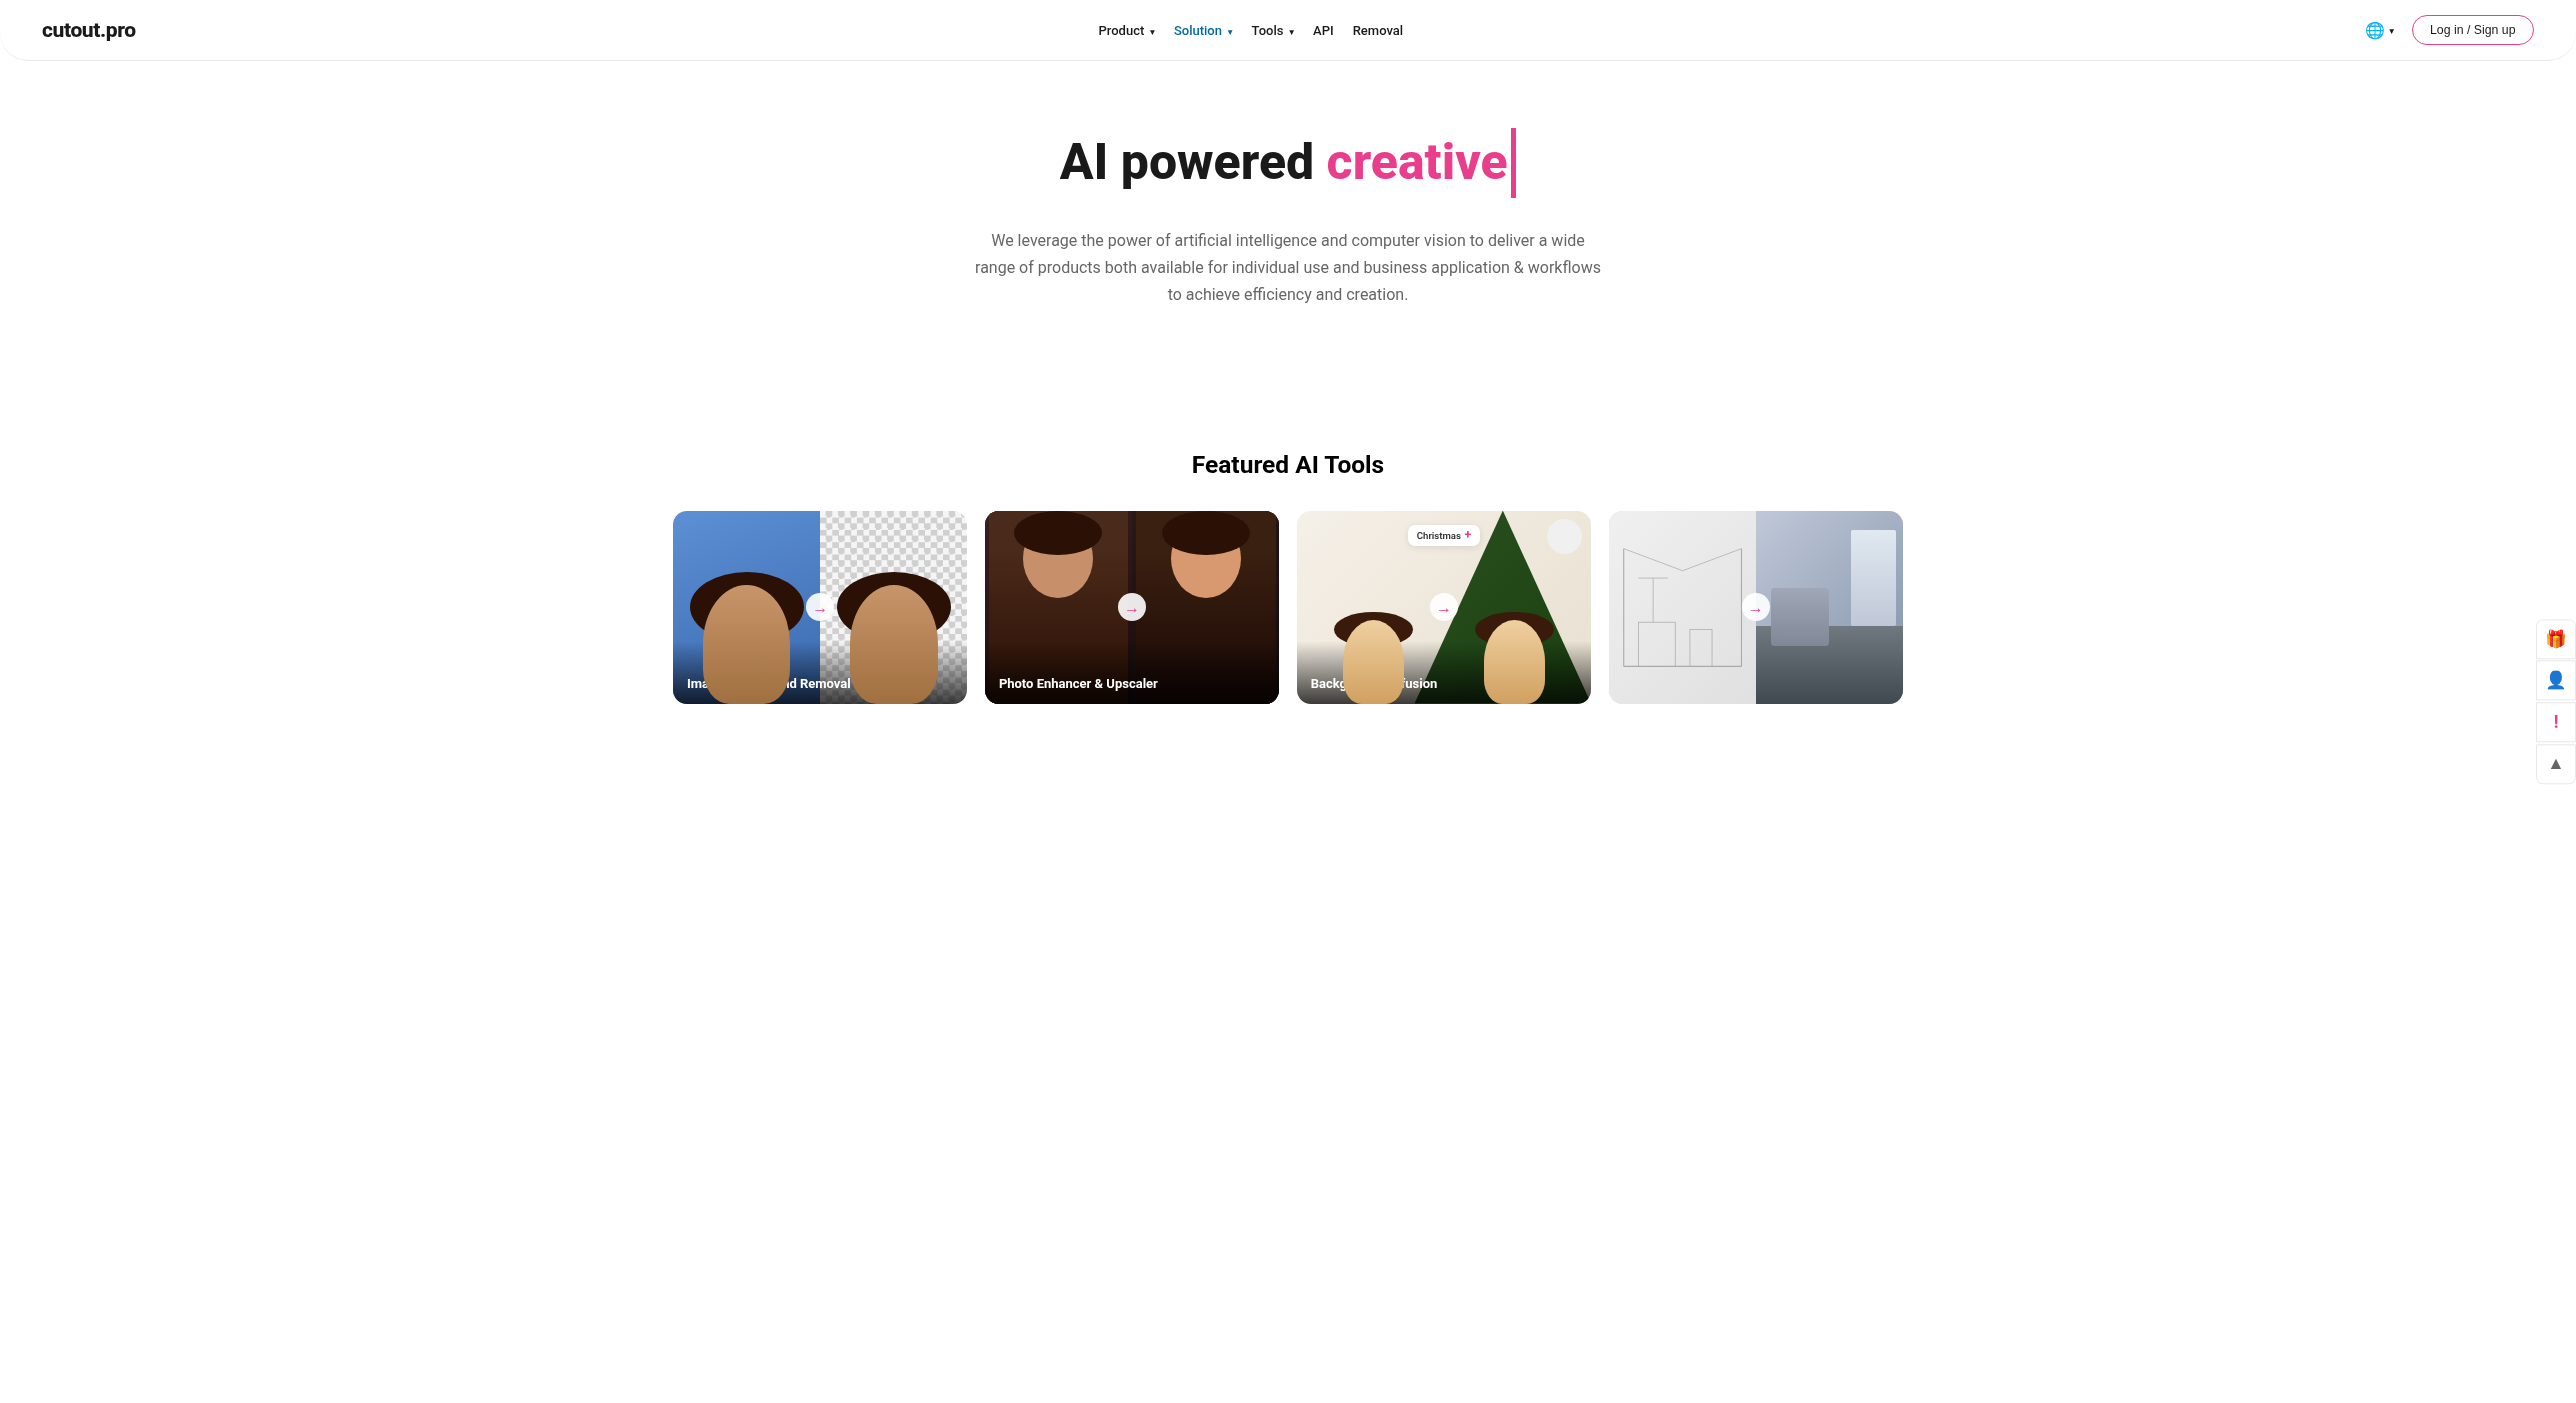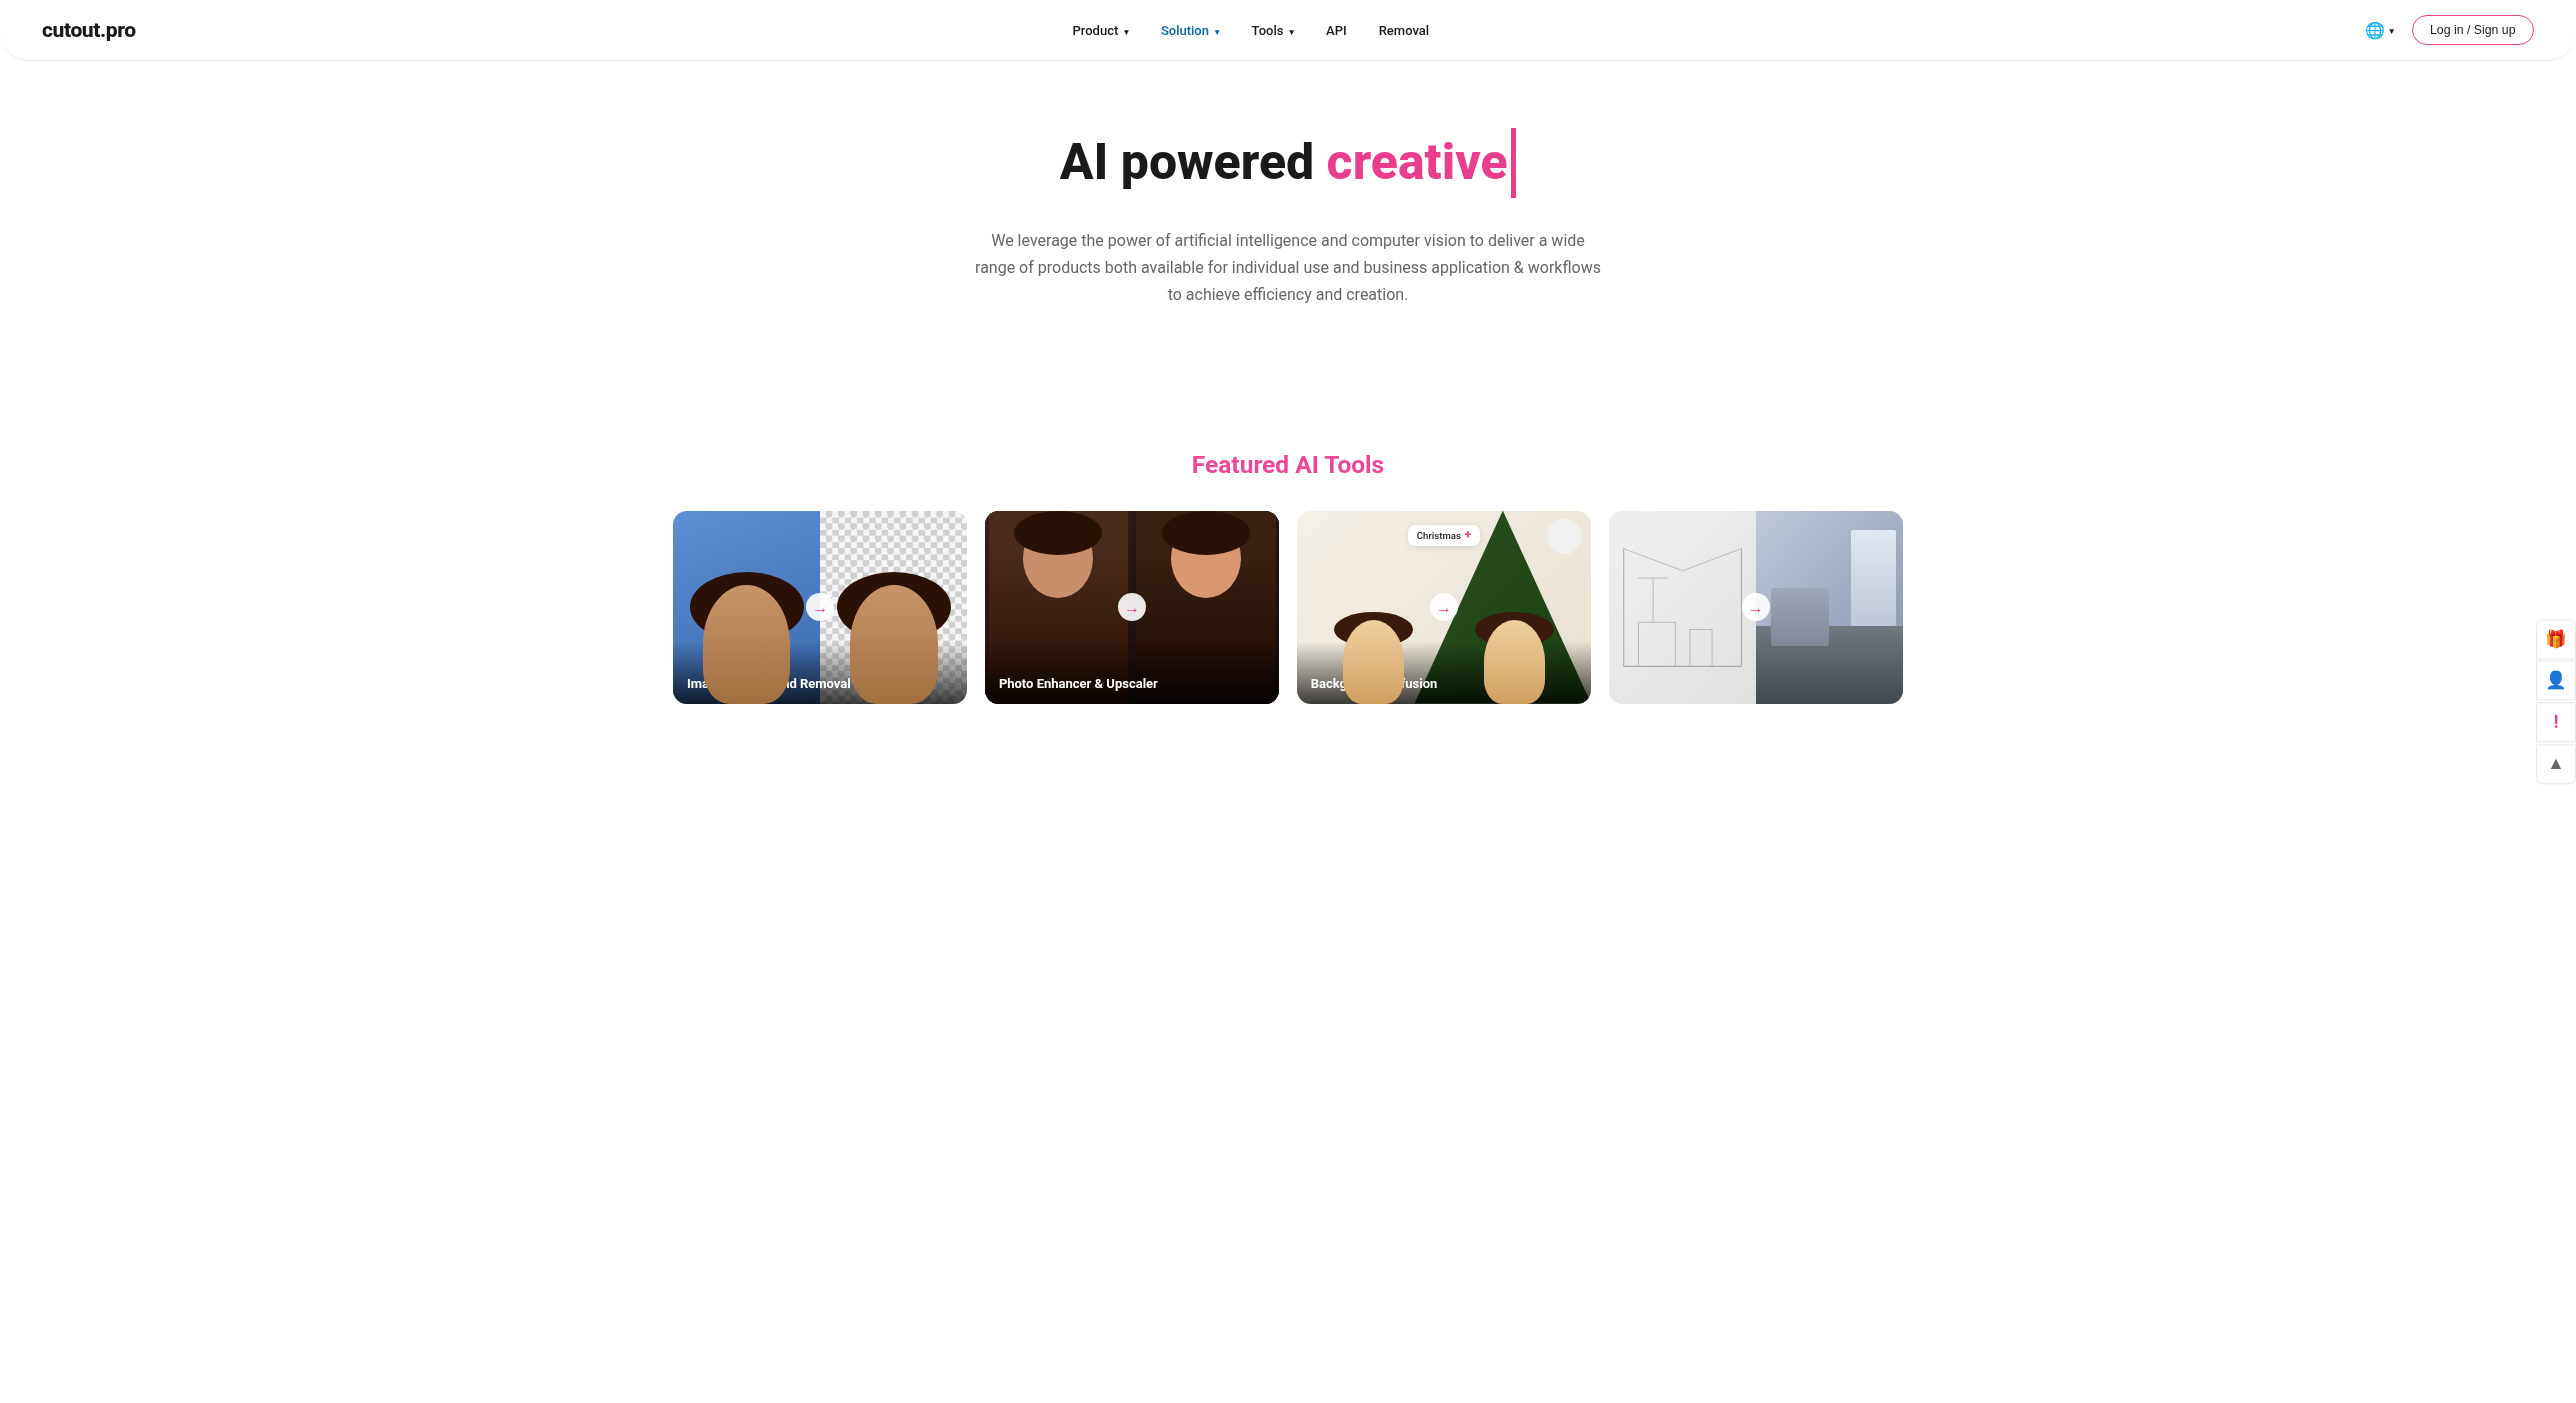--- a/index.html
+++ b/index.html
@@ -15,21 +15,21 @@
       border-bottom: 0.9px solid #e8e8e8;
       background: #fff;
       position: sticky;
       top: 0;
       z-index: 100;
       border-radius: 28px;
     }
     .nav-links {
       display: flex;
       align-items: flex-end;
-      gap: 32px;
+      gap: 19px;
       list-style: none;
     }
     .nav-links li a {
       text-decoration: none;
       color: #1a1a1a;
       font-size: 13px;
       font-weight: 500;
     }
     .nav-links li a .arrow { font-size: 9.6px; margin-left: 2.6px; }
     .nav-right {
@@ -97,21 +97,21 @@
     .featured-section {
       padding: 35px 42px 0;
       max-width: 1314px;
       margin: 0 auto;
     }
     .featured-title {
       font-size: 24.5px;
       font-weight: 700;
       text-align: center;
       margin-bottom: 32px;
-      color: #ec4899;
+      color: #000000;
     }
     .tools-grid {
       display: grid;
       grid-template-columns: repeat(4, 1fr);
       gap: 17.5px;
     }
     .tool-card {
       border-radius: 14px;
       overflow: hidden;
       position: relative;

